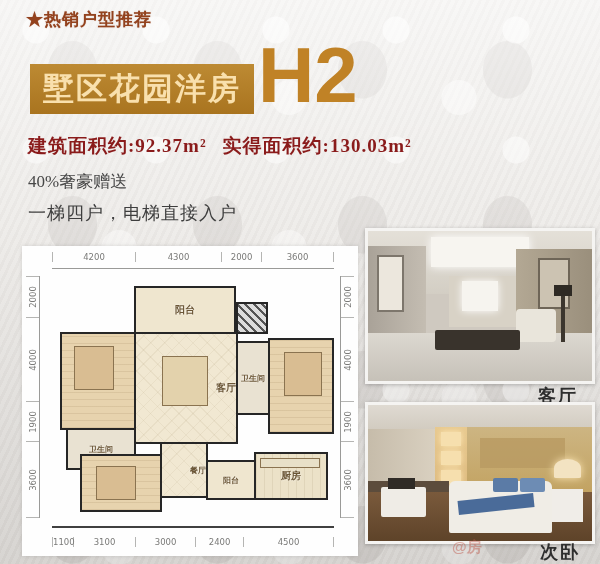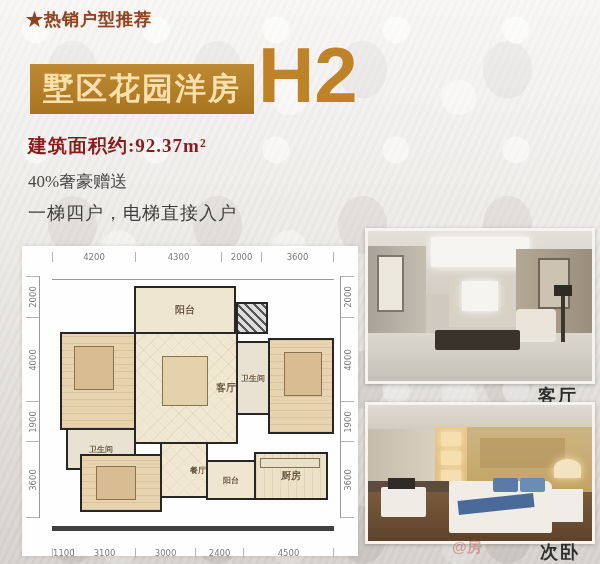--- a/index.html
+++ b/index.html
@@ -33,22 +33,22 @@
   .arealine{ left:28px; top:133px; font-size:19px; font-weight:bold; color:#8a1b1b;
              font-family:"Liberation Serif", serif; letter-spacing:1px; display:flex; gap:16px; }
   .giftline{ left:28px; top:170px; font-size:17px; color:#474747; font-family:"Liberation Serif", serif; }
   .elevline{ left:28px; top:201px; font-size:18px; color:#3e3e3e; font-family:Liberation Serif, serif; letter-spacing:1px;}
 
   
   .plancard{ left:22px; top:246px; width:336px; height:310px; background:#fefefe;
              box-shadow:0 0 4px rgba(0,0,0,.12); }
   .dim{ color:#7a7a78; font-size:8.5px; font-family:"DejaVu Sans", sans-serif; }
   .dimrow{ position:absolute; left:30px; width:282px; display:flex; }
-  .dimrow.top{ top:6px; border-bottom:1px solid #9a9a98; padding-bottom:17px; }
-  .dimrow.bottom{ top:280px; border-top:5px solid #404040; padding-top:17px; }
+  .dimrow.top{ top:6px; border-bottom:1px solid #9a9a98; padding-bottom:6px; }
+  .dimrow.bottom{ top:280px; border-top:2px solid #404040; padding-top:9px; }
   .dimrow span{ display:block; text-align:center; border-right:1px solid #b5b5b3; }
   .dimrow span:first-child{ border-left:1px solid #b5b5b3; }
   .dimcol{ position:absolute; top:30px; height:242px; display:flex; flex-direction:column; width:14px; }
   .dimcol.left{ left:4px; border-right:1px solid #9a9a98; }
   .dimcol.right{ left:318px; border-left:1px solid #9a9a98; }
   .dimcol div{ display:flex; align-items:center; justify-content:center; border-bottom:1px solid #b5b5b3; }
   .dimcol div:first-child{ border-top:1px solid #b5b5b3; }
   .dimcol span{ transform:rotate(-90deg); white-space:nowrap; }
 
   .room{ position:absolute; border:2px solid #262626; display:flex; align-items:center; justify-content:center; }
@@ -80,20 +80,21 @@
 </head>
 <body>
 
 <div class="canvas">
 
   <div class="abs banner">墅区花园洋房</div>
   <div class="abs tagline">★热销户型推荐</div>
   <div class="abs h2code">H2</div>
   <div class="abs arealine">
     <span>建筑面积约:92.37m²</span>
+    <span>实得面积约:130.03m²</span>
   </div>
   <div class="abs giftline">40%奢豪赠送</div>
   <div class="abs elevline">一梯四户，电梯直接入户</div>
 
   <div class="abs plancard">
 
     <div class="dimrow top dim">
       <span style="width:29.8%">4200</span>
       <span style="width:30.5%">4300</span>
       <span style="width:14.2%">2000</span>

